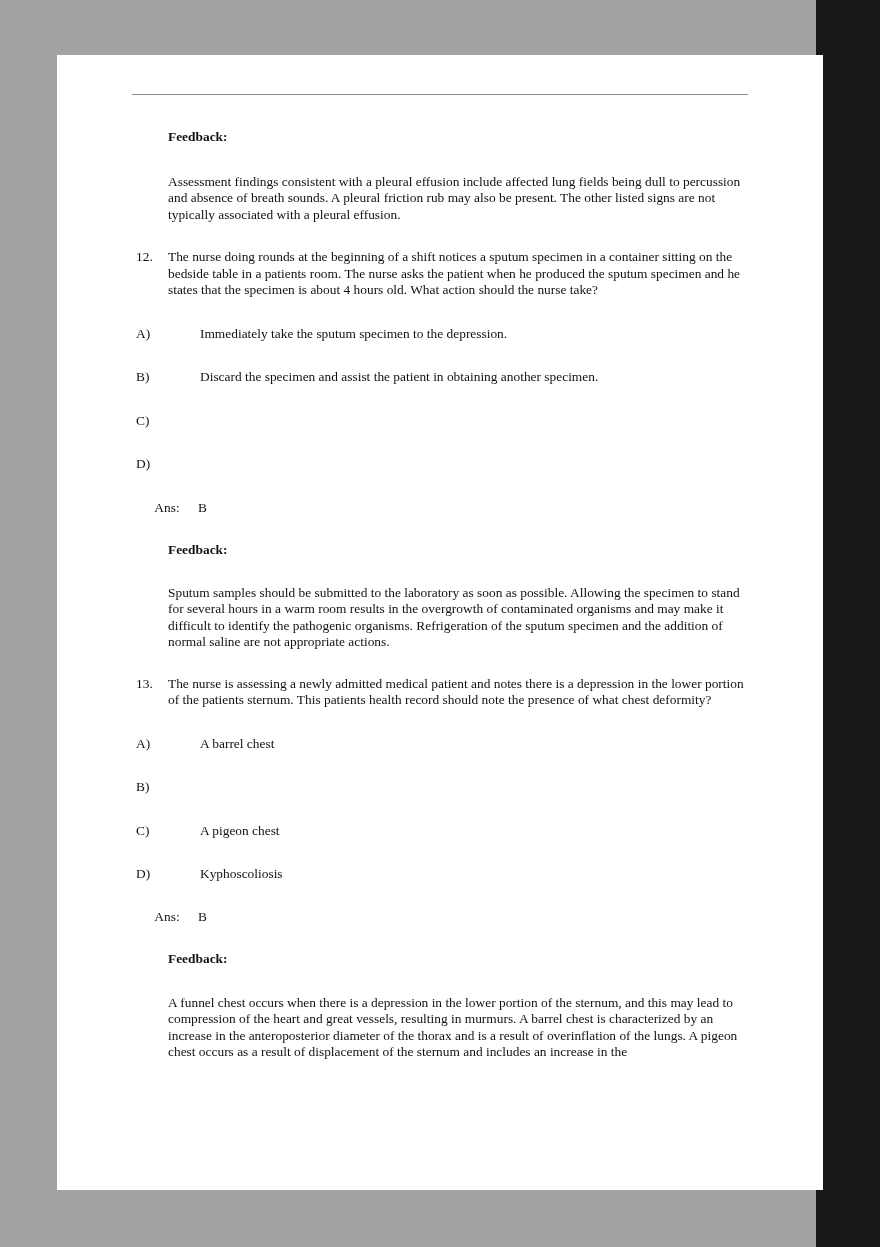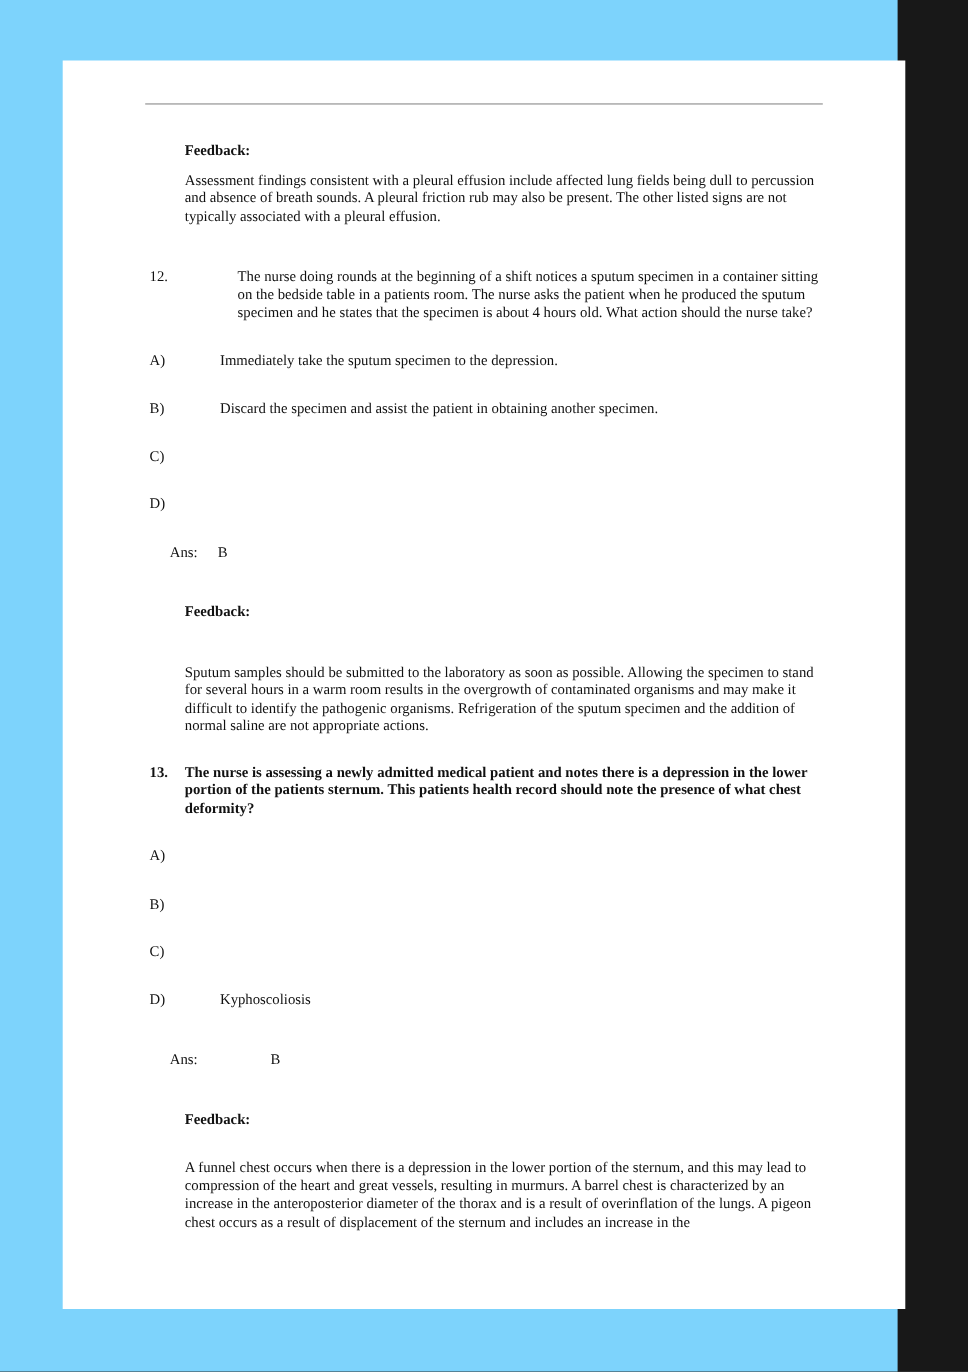--- a/index.html
+++ b/index.html
@@ -8,21 +8,21 @@
     background: #181818;
     width: 880px;
     height: 1247px;
     overflow: hidden;
     font-family: "Liberation Serif", serif;
   }
   .stage {
     position: relative;
     width: 816px;
     height: 1247px;
-    background: #7dd3fc;
+    background: #a3a3a3;
   }
   .page {
     position: absolute;
     left: 57px;
     top: 55px;
     width: 766px;
     height: 1135px;
     background: #ffffff;
   }
   .content {
@@ -58,23 +58,23 @@
   .qtext { width: 580px; }
   .option {
     display: flex;
     align-items: flex-start;
   }
   .letter { width: 64px; flex: none; }
   .opt-text { flex: 1; }
   .ansrow { display: flex; align-items: flex-start; text-align: center; }
   .ans-label { width: 62px; flex: none; }
   .mt34 { margin-top: 34px; }
-  .mt10 { margin-top: 10px; }
-  .mt25 { margin-top: 25px; font-weight: bold; }
-  .mt26 { margin-top: 38px; gap: 48px; }
+  .mt10 { margin-top: 28px; }
+  .mt25 { margin-top: 25px; }
+  .mt26 { margin-top: 26px; }
   .mt27 { margin-top: 27px; }
 </style>
 </head>
 <body>
 
 <div class="stage">
   <div class="page">
     <div class="content">
 
       <div class="topline"></div>
@@ -110,26 +110,28 @@
       <div class="fb-label mt26">Feedback:</div>
       <div class="para mt26">Sputum samples should be submitted to the laboratory as soon as possible. Allowing the specimen to stand for several hours in a warm room results in the overgrowth of contaminated organisms and may make it difficult to identify the pathogenic organisms. Refrigeration of the sputum specimen and the addition of normal saline are not appropriate actions.</div>
 
       <div class="question mt25">
         <div class="qnum">13.</div>
         <div class="qtext">The nurse is assessing a newly admitted medical patient and notes there is a depression in the lower portion of the patients sternum. This patients health record should note the presence of what chest deformity?</div>
       </div>
 
       <div class="option mt27">
         <div class="letter">A)</div>
+        <div class="opt-text">A barrel chest</div>
       </div>
       <div class="option mt27">
         <div class="letter">B)</div>
       </div>
       <div class="option mt27">
         <div class="letter">C)</div>
+        <div class="opt-text">A pigeon chest</div>
       </div>
       <div class="option mt27">
         <div class="letter">D)</div>
         <div class="opt-text">Kyphoscoliosis</div>
       </div>
 
       <div class="ansrow mt26">
         <div class="ans-label">Ans:</div>
         <div>B</div>
       </div>

